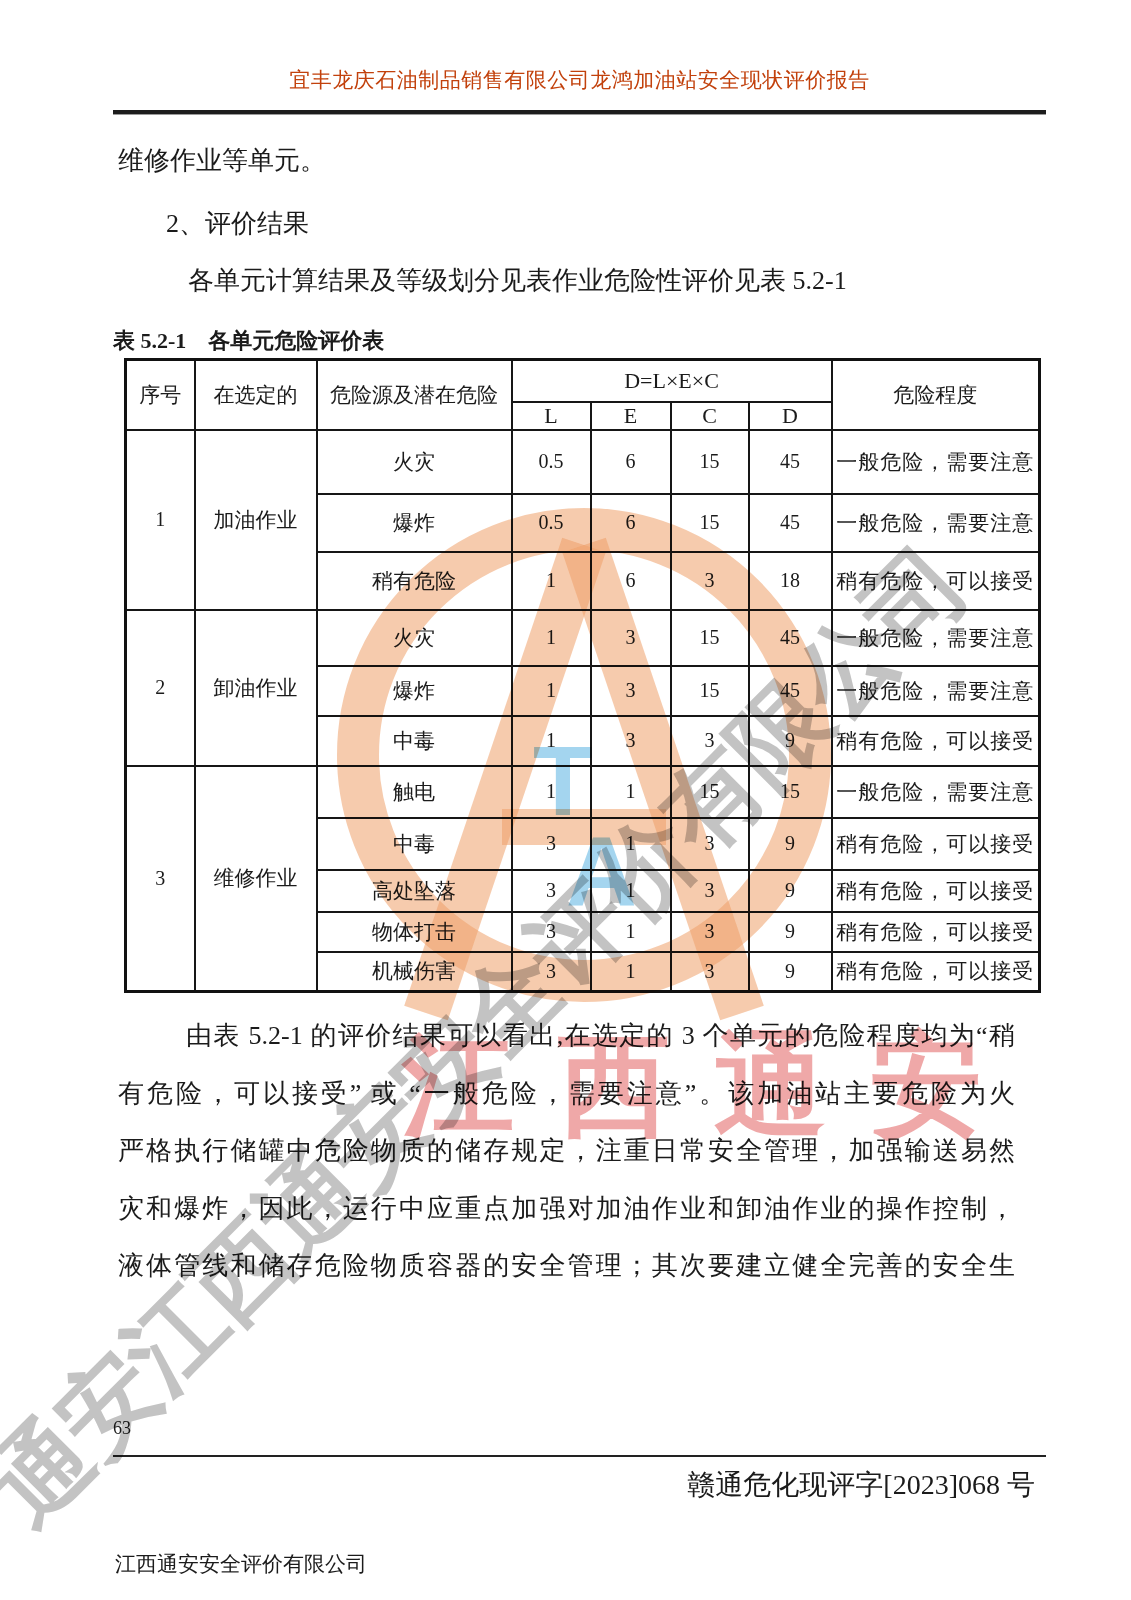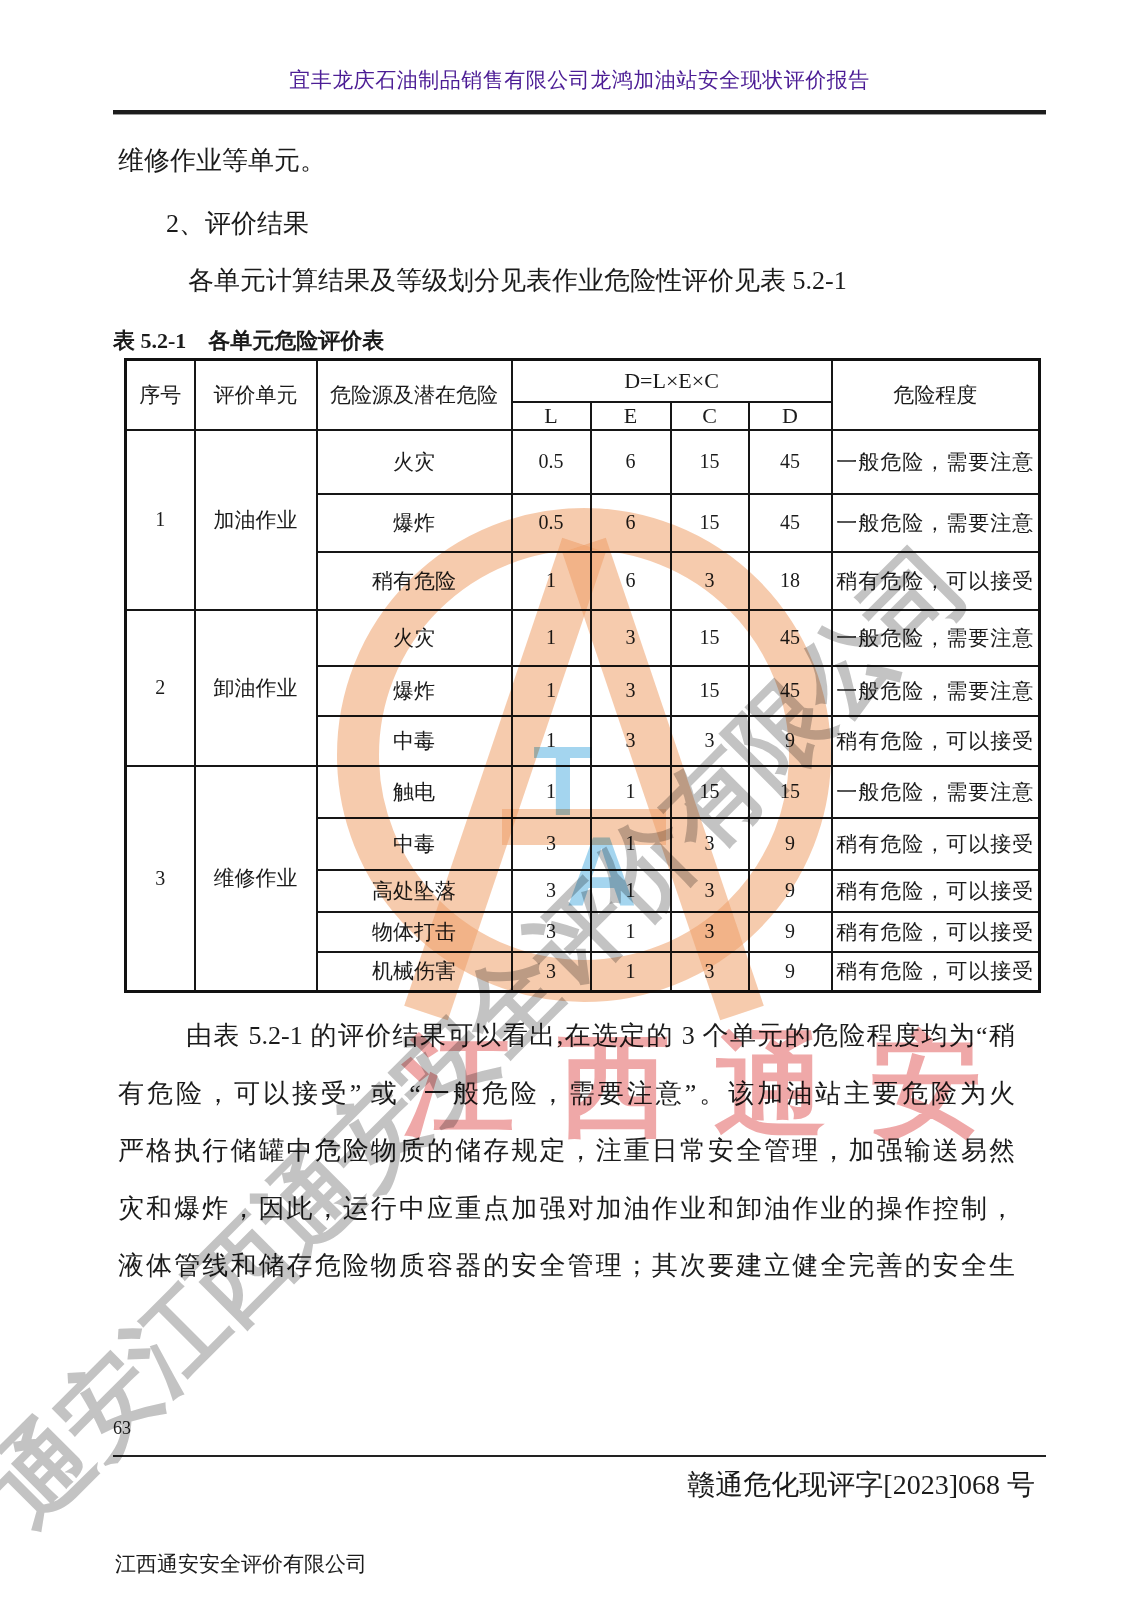--- a/index.html
+++ b/index.html
@@ -11,21 +11,21 @@
     position:relative;
     width:1131px;height:1600px;
     margin:0 auto;
     background:#ffffff;
     color:#1b1b1b;
     overflow:hidden;
   }
   
   .doc-header{
     position:absolute;left:113px;top:66px;width:933px;
-    text-align:center;font-size:21px;letter-spacing:0.5px;color:#4c1d95;
+    text-align:center;font-size:21px;letter-spacing:0.5px;color:#c2410c;
   }
   .header-rule{
     position:absolute;left:113px;top:110px;width:933px;height:0;
     border-top:4px solid #1c1c1c;border-bottom:1px solid #9a9a9a;
   }
   
   .intro-1{position:absolute;left:118px;top:143px;width:900px;font-size:26px;}
   .intro-2{position:absolute;left:118px;top:206px;width:900px;font-size:26px;padding-left:48px;box-sizing:border-box;}
   .intro-3{position:absolute;left:118px;top:263px;width:900px;font-size:26px;padding-left:70px;box-sizing:border-box;}
   
@@ -114,21 +114,21 @@
         <col style="width:195px">
       <col style="width:79px">
         <col style="width:80px">
         <col style="width:78px">
       <col style="width:83px">
         <col style="width:208px">
     </colgroup>
     <tbody>
         <tr style="height:42px">
       <th class="hcn" rowspan="2">序号</th>
-      <th class="hcn" rowspan="2">评价单元</th>
+      <th class="hcn" rowspan="2">在选定的</th>
       <th class="hcn" rowspan="2">危险源及潜在危险</th>
       <th class="hlat" colspan="4">D=L×E×C</th>
       <th class="hcn" rowspan="2">危险程度</th>
     </tr>
     <tr style="height:27px">
       <th class="hlat">L</th>
       <th class="hlat">E</th>
       <th class="hlat">C</th>
       <th class="hlat">D</th>
     </tr>

